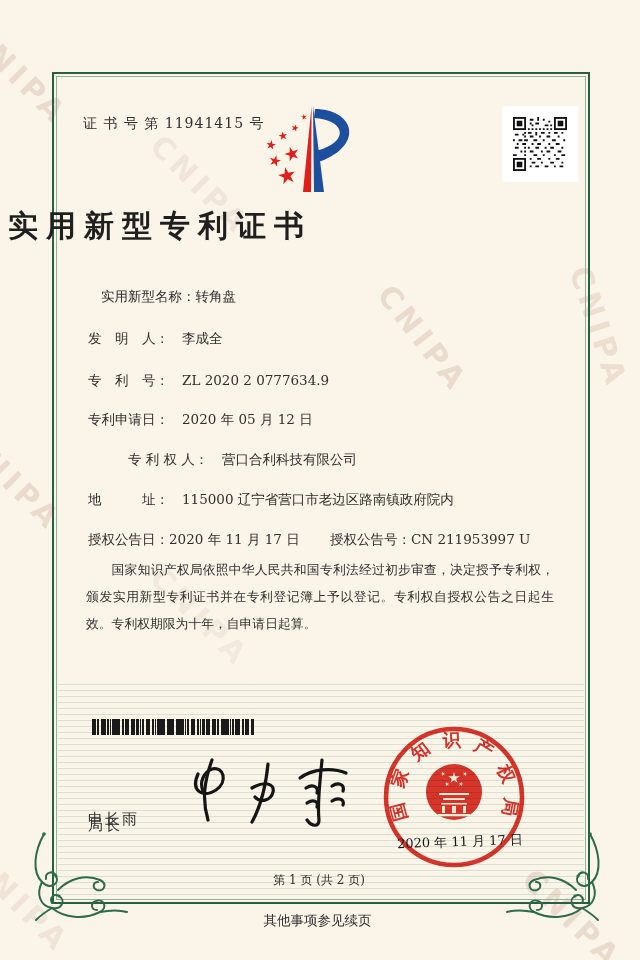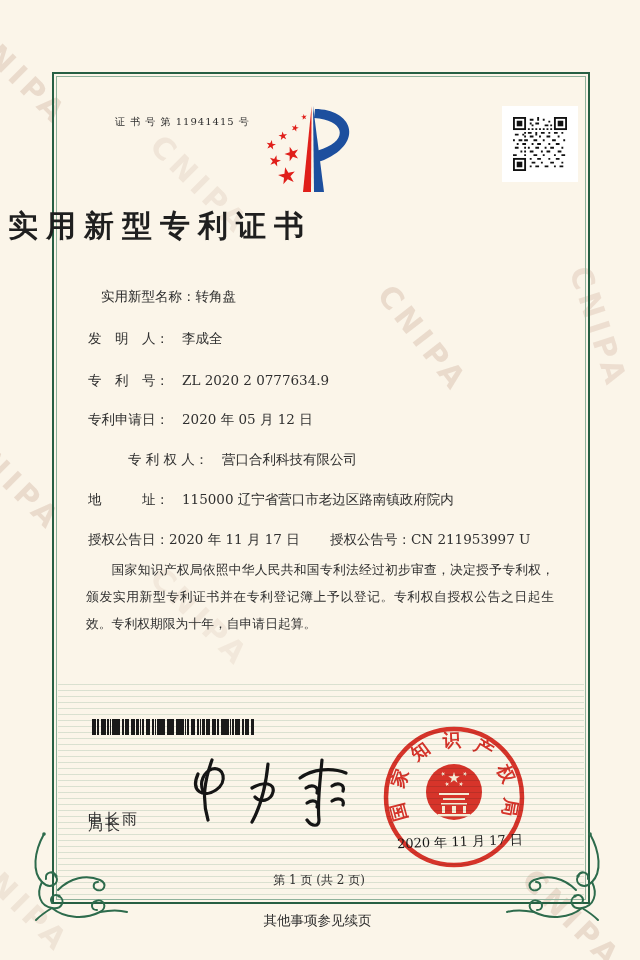--- a/index.html
+++ b/index.html
@@ -34,21 +34,21 @@
     border:1px solid #8fb29b;
   }
   .waves{
     position:absolute;left:1px;right:1px;bottom:1px;height:214px;
     background:repeating-linear-gradient(180deg,rgba(140,176,150,.30) 0 1px,transparent 1px 6px);
   }
   .flourish{position:absolute;z-index:3;}
   .flourish-left{left:28px;top:828px;}
   .flourish-right{left:506px;top:828px;transform:scaleX(-1);}
   
-  .cert-number{position:absolute;left:83px;top:115px;z-index:2;font-size:10px;letter-spacing:1px;margin-left:32px;}
+  .cert-number{position:absolute;left:83px;top:115px;z-index:2;font-size:14px;letter-spacing:1px;}
   .logo{position:absolute;left:262px;top:96px;z-index:2;}
   .qr-wrap{position:absolute;left:502px;top:106px;width:76px;height:76px;background:#fff;z-index:2;
     display:flex;align-items:center;justify-content:center;}
   .doc-title{
     position:absolute;left:0;width:584px;top:206px;z-index:2;
     font-size:30px;font-weight:bold;letter-spacing:8px;text-indent:8px;color:#1f1f1f;
   }
   
   .field{position:absolute;left:88px;z-index:2;font-size:13.5px;white-space:nowrap;}
   .field .f-label{display:inline-block;min-width:94px;}

